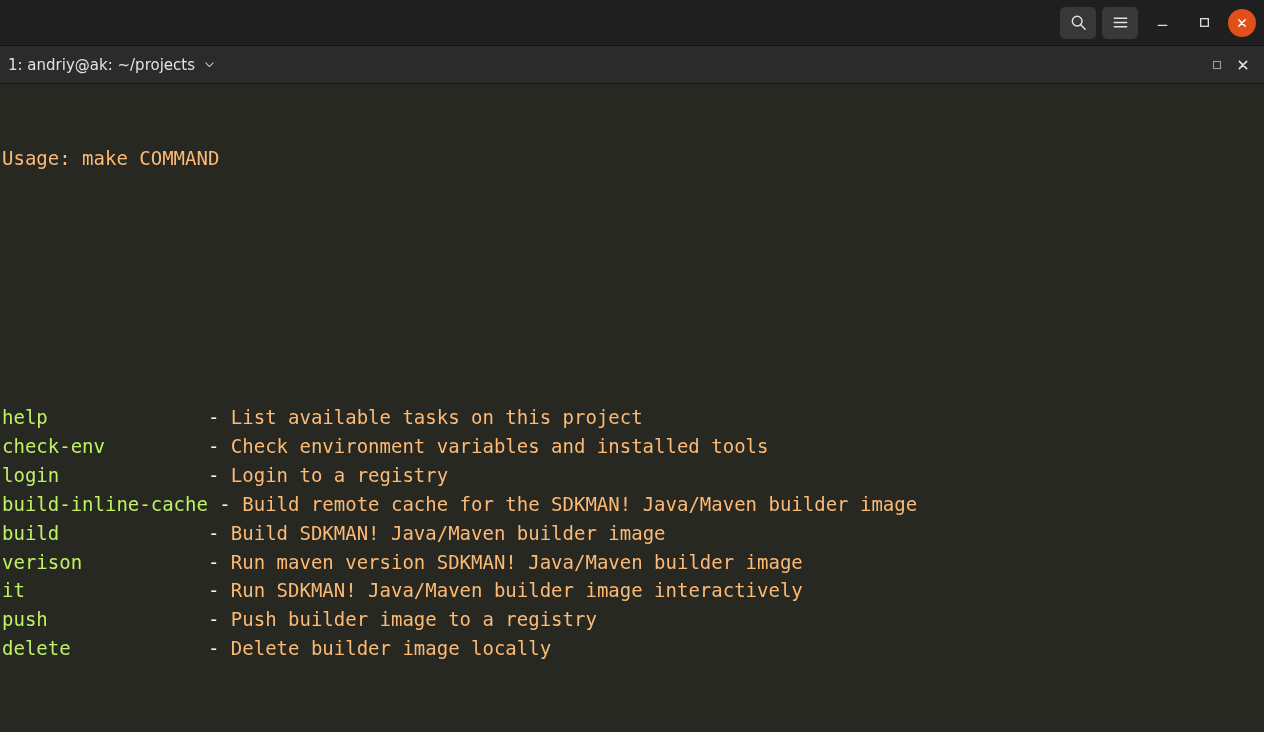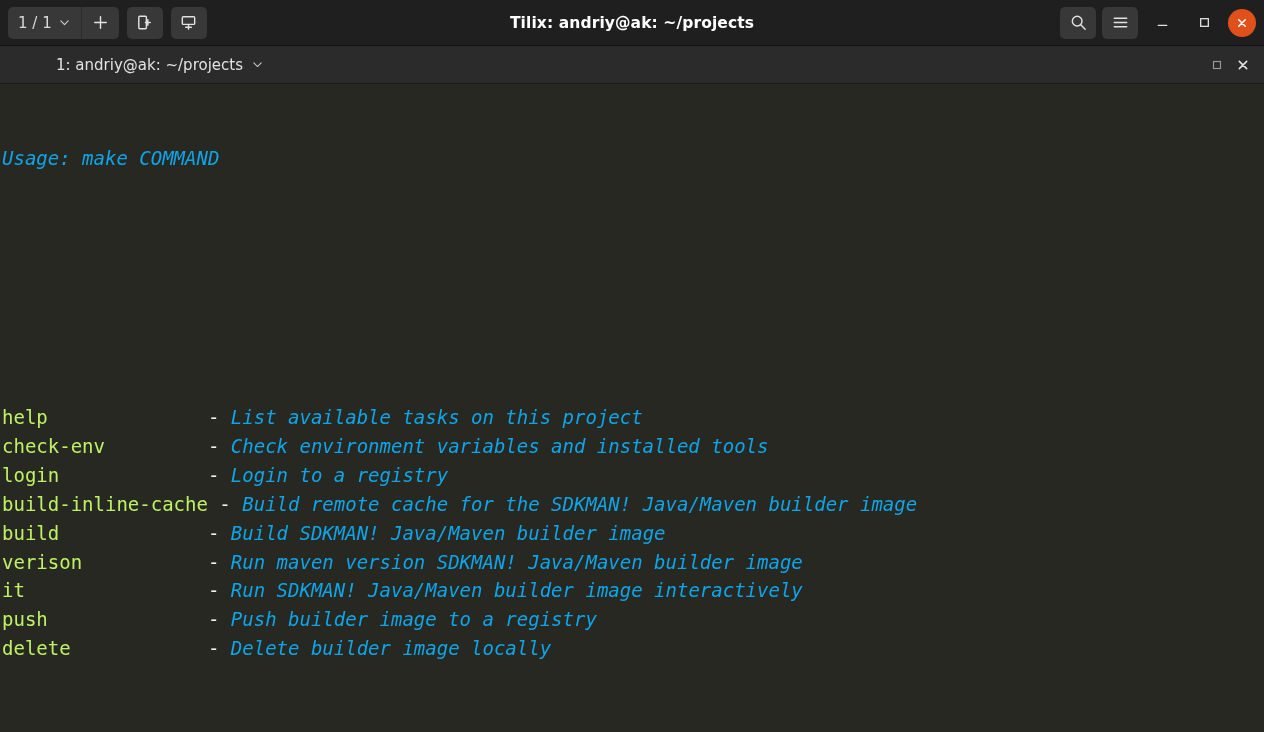--- a/index.html
+++ b/index.html
@@ -88,80 +88,47 @@
     background: #2b2b2b;
     border-bottom: 1px solid #1a1a1a;
     display: flex;
     align-items: center;
     padding: 0 8px;
   }
   #tab-title {
     font-family: "DejaVu Sans", sans-serif;
     font-size: 15px;
     color: #e2e2e2;
-    display: flex; align-items: center; gap: 8px; margin-left: 48px;
+    display: flex; align-items: center; gap: 8px;
   }
   .tab-right { margin-left: auto; display: flex; align-items: center; gap: 12px; padding-right: 6px;}
 
   
   #terminal {
     width: 100%;
     height: 648px;
     background: #272822;
     padding: 2px 0 0 2px;
     font-family: "DejaVu Sans Mono", monospace;
     font-size: 19px;
     line-height: 28.85px;
     color: #f8f8f2;
     white-space: pre;
     overflow: hidden;
   }
   .ln { height: 28.85px; }
   .c-cmd    { color: #bef264; }
-  .c-desc   { color: #0ea5e9; font-style: italic; }
+  .c-desc   { color: #fdba74; }
   .c-dash   { color: #f5f3e8; }
 </style>
 </head>
 <body>
 
 <div id="titlebar">
-  <div class="tb-left">
 
-    <div class="btn-group">
-      <div class="gbtn">
-        <span class="pagecount">
-            <span>1 / 1</span>
-          </span>
-        <svg width="13" height="13" viewBox="0 0 16 16" style="margin-left:6px">
-          <path d="M3.5 6 L8 10.5 L12.5 6" fill="none" stroke="#cfcfcf" stroke-width="1.4" stroke-linecap="round" stroke-linejoin="round"></path>
-        </svg>
-      </div>
-      <div class="gbtn">
-        <svg width="17" height="17" viewBox="0 0 16 16">
-          <path d="M8 2.6 V13.4 M2.6 8 H13.4" stroke="#e2e2e2" stroke-width="1.4" stroke-linecap="round"></path>
-        </svg>
-      </div>
-    </div>
-
-    <div class="iconbtn">
-      <svg width="19" height="19" viewBox="0 0 20 20">
-        <rect x="4" y="3.5" width="8" height="13" rx="1" fill="none" stroke="#e2e2e2" stroke-width="1.5"></rect>
-        <path d="M13.5 7 V13 M11 10 H16" stroke="#e2e2e2" stroke-width="1.5" stroke-linecap="round"></path>
-      </svg>
-    </div>
-
-    <div class="iconbtn">
-      <svg width="19" height="19" viewBox="0 0 20 20">
-        <rect x="3.5" y="4" width="13" height="8" rx="1" fill="none" stroke="#e2e2e2" stroke-width="1.5"></rect>
-        <path d="M10 12.5 V17 M7 15 H13" stroke="#e2e2e2" stroke-width="1.5" stroke-linecap="round"></path>
-      </svg>
-    </div>
-  </div>
-
-  <div id="window-title">Tilix: andriy@ak: ~/projects</div>
 
   <div class="tb-right">
     <div class="iconbtn">
       <svg width="19" height="19" viewBox="0 0 20 20">
         <circle cx="8.6" cy="8.6" r="5.1" fill="none" stroke="#e2e2e2" stroke-width="1.5"></circle>
         <path d="M12.4 12.4 L17 17" stroke="#e2e2e2" stroke-width="1.5" stroke-linecap="round"></path>
       </svg>
     </div>
     <div class="iconbtn">
       <svg width="19" height="19" viewBox="0 0 20 20">

